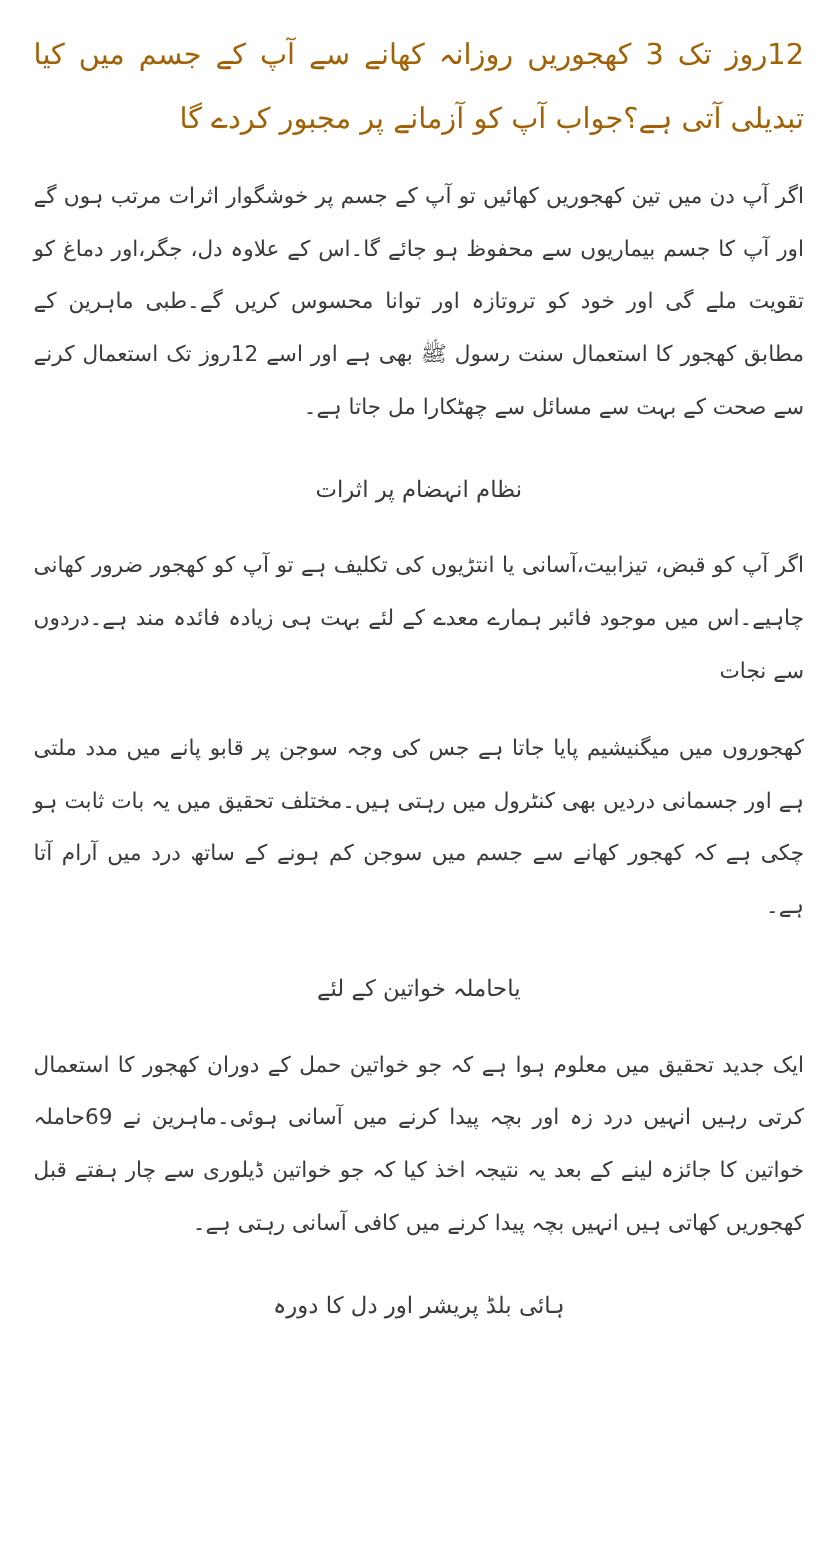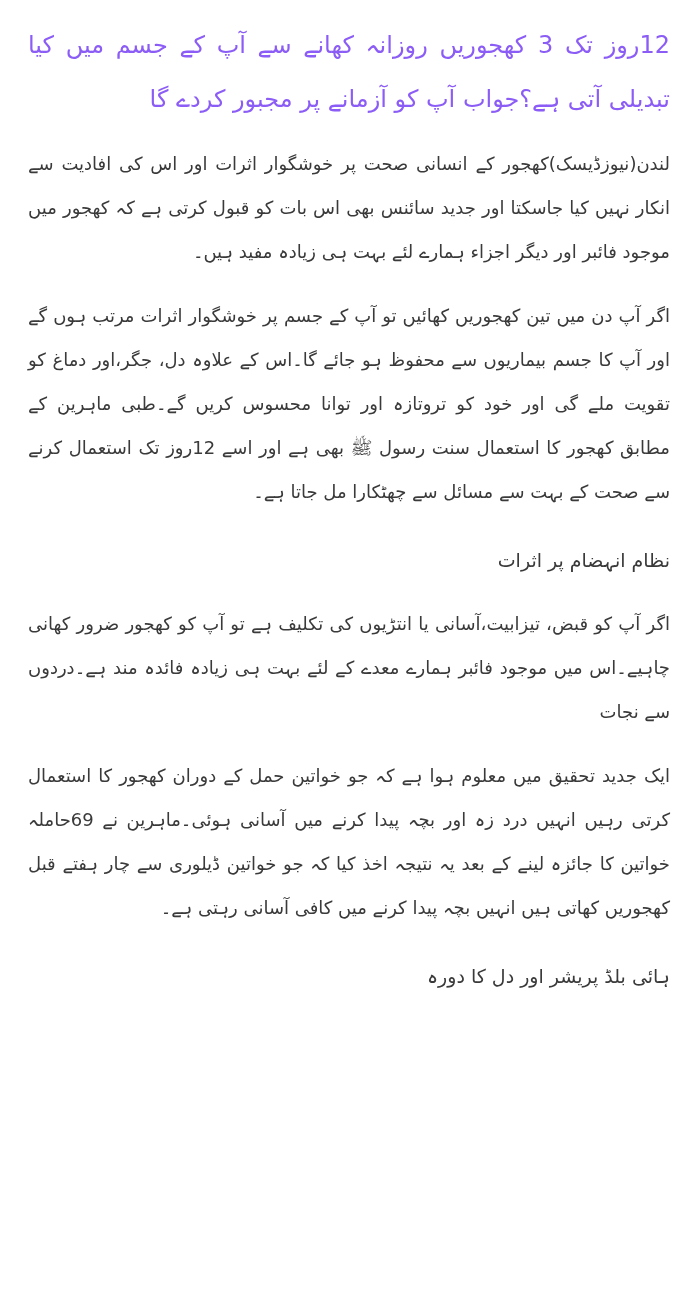--- a/index.html
+++ b/index.html
@@ -19,48 +19,49 @@
     min-height: 1300px;
     padding: 18px 28px 24px 28px;
     direction: rtl;
   }
 
   .article-title {
     font-size: 24px;
     font-weight: normal;
     line-height: 54px;
     text-align: justify;
-    color: #8b5cf6;
+    color: #a16207;
     margin-bottom: 16px;
   }
 
   .article-body p.paragraph {
     font-size: 18px;
     line-height: 44px;
     text-align: justify;
     margin: 0 0 20px 0;
   }
 
   .article-body h2.heading {
     font-size: 19px;
     font-weight: normal;
     line-height: 44px;
-    text-align: right;
+    text-align: center;
     margin: 24px 0 20px 0;
   }
 </style>
 </head>
 <body style="background: rgb(255, 255, 255); color: rgb(58, 58, 58);">
 
 <div class="page">
 
   <h1 class="article-title">12روز تک 3 کھجوریں روزانہ کھانے سے آپ کے جسم میں کیا تبدیلی آتی ہے؟جواب آپ کو آزمانے پر مجبور کردے گا</h1>
 
   <div class="article-body">
-      <p class="paragraph">لندن(نیوزڈیسک)کھجور کے انسانی صحت پر خوشگوار اثرات اور اس کی افادیت سے انکار نہیں کیا جاسکتا اور جدید سائنس بھی اس بات کو قبول کرتی ہے کہ کھجور میں موجود فائبر اور دیگر اجزاء ہمارے لئے بہت ہی زیادہ مفید ہیں۔</p>
       <p class="paragraph">اگر آپ دن میں تین کھجوریں کھائیں تو آپ کے جسم پر خوشگوار اثرات مرتب ہوں گے اور آپ کا جسم بیماریوں سے محفوظ ہو جائے گا۔اس کے علاوہ دل، جگر،اور دماغ کو تقویت ملے گی اور خود کو تروتازہ اور توانا محسوس کریں گے۔طبی ماہرین کے مطابق کھجور کا استعمال سنت رسول ﷺ بھی ہے اور اسے 12روز تک استعمال کرنے سے صحت کے بہت سے مسائل سے چھٹکارا مل جاتا ہے۔</p>
       <h2 class="heading">نظام انہضام پر اثرات</h2>
       <p class="paragraph">اگر آپ کو قبض، تیزابیت،آسانی یا انتڑیوں کی تکلیف ہے تو آپ کو کھجور ضرور کھانی چاہیے۔اس میں موجود فائبر ہمارے معدے کے لئے بہت ہی زیادہ فائدہ مند ہے۔دردوں سے نجات</p>
+      <p class="paragraph">کھجوروں میں میگنیشیم پایا جاتا ہے جس کی وجہ سوجن پر قابو پانے میں مدد ملتی ہے اور جسمانی دردیں بھی کنٹرول میں رہتی ہیں۔مختلف تحقیق میں یہ بات ثابت ہو چکی ہے کہ کھجور کھانے سے جسم میں سوجن کم ہونے کے ساتھ درد میں آرام آتا ہے۔</p>
+      <h2 class="heading">یاحاملہ خواتین کے لئے</h2>
       <p class="paragraph">ایک جدید تحقیق میں معلوم ہوا ہے کہ جو خواتین حمل کے دوران کھجور کا استعمال کرتی رہیں انہیں درد زہ اور بچہ پیدا کرنے میں آسانی ہوئی۔ماہرین نے 69حاملہ خواتین کا جائزہ لینے کے بعد یہ نتیجہ اخذ کیا کہ جو خواتین ڈیلوری سے چار ہفتے قبل کھجوریں کھاتی ہیں انہیں بچہ پیدا کرنے میں کافی آسانی رہتی ہے۔</p>
       <h2 class="heading">ہائی بلڈ پریشر اور دل کا دورہ</h2>
     </div>
 
 </div>
 
 </body></html>

